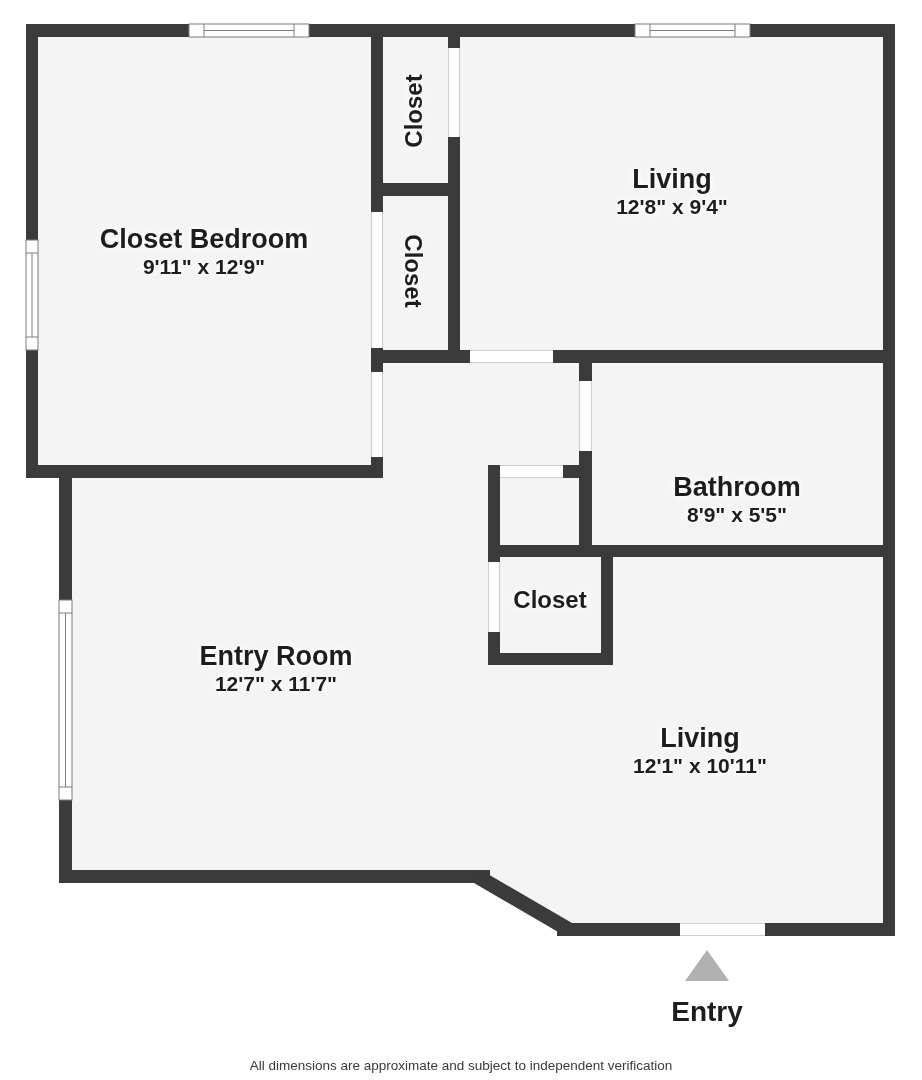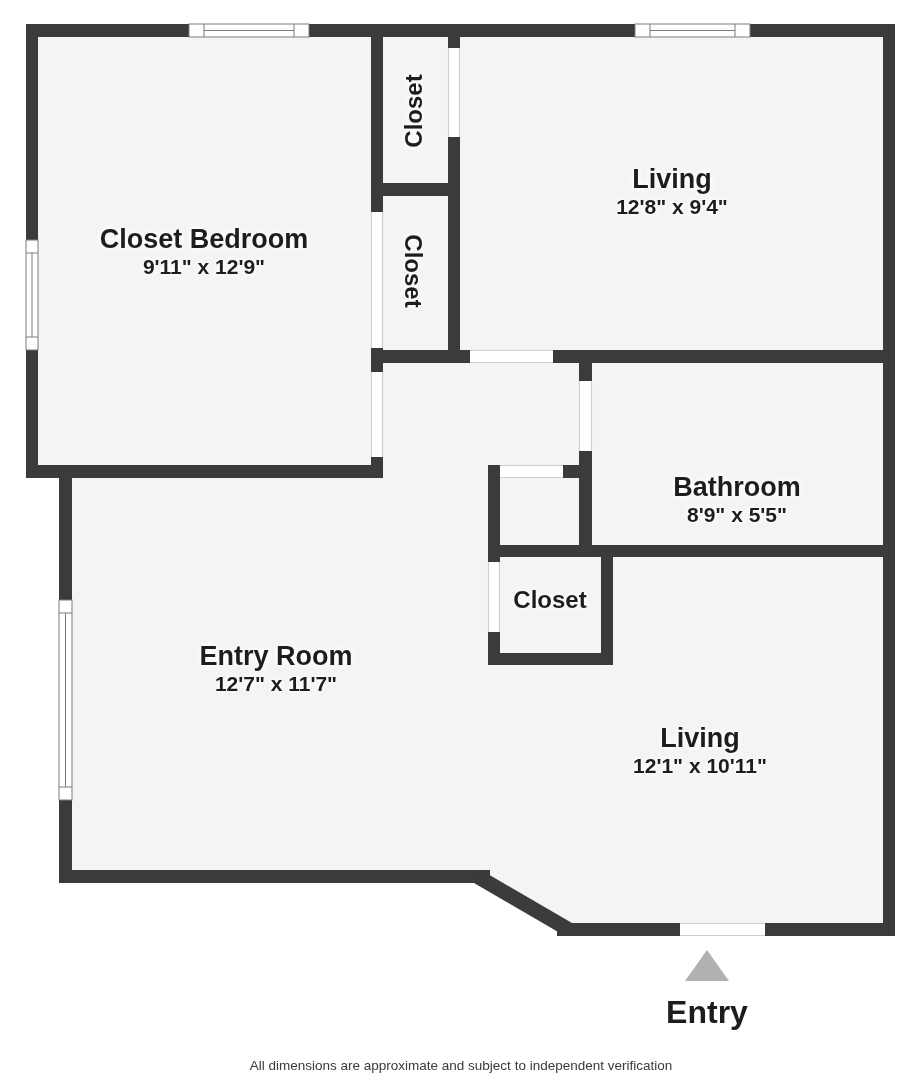--- a/index.html
+++ b/index.html
@@ -11,21 +11,21 @@
   .room-label{
     position:absolute;transform:translate(-50%,-50%);text-align:center;white-space:nowrap;
     text-shadow:0 0 3px #fff,0 0 6px #fff,0 0 9px #fff;line-height:1.15;
   }
   .room-name{font-size:27px;font-weight:700;display:block;}
   .room-dims{font-size:21px;font-weight:700;display:block;}
   .closet-label .room-name{font-size:24px;}
   .rot-ccw{transform:translate(-50%,-50%) rotate(-90deg);}
   .rot-cw{transform:translate(-50%,-50%) rotate(90deg);}
   .entry-label{
-    position:absolute;transform:translate(-50%,-50%);font-size:32px;font-weight:700;white-space:nowrap;
+    position:absolute;transform:translate(-50%,-50%);font-size:28px;font-weight:700;white-space:nowrap;
   }
   .footer-note{
     position:absolute;left:0;right:0;top:1058px;text-align:center;
     font-size:13.5px;font-weight:400;color:#3a3a3a;
   }
 </style>
 </head>
 <body>
 
 <div id="stage">

